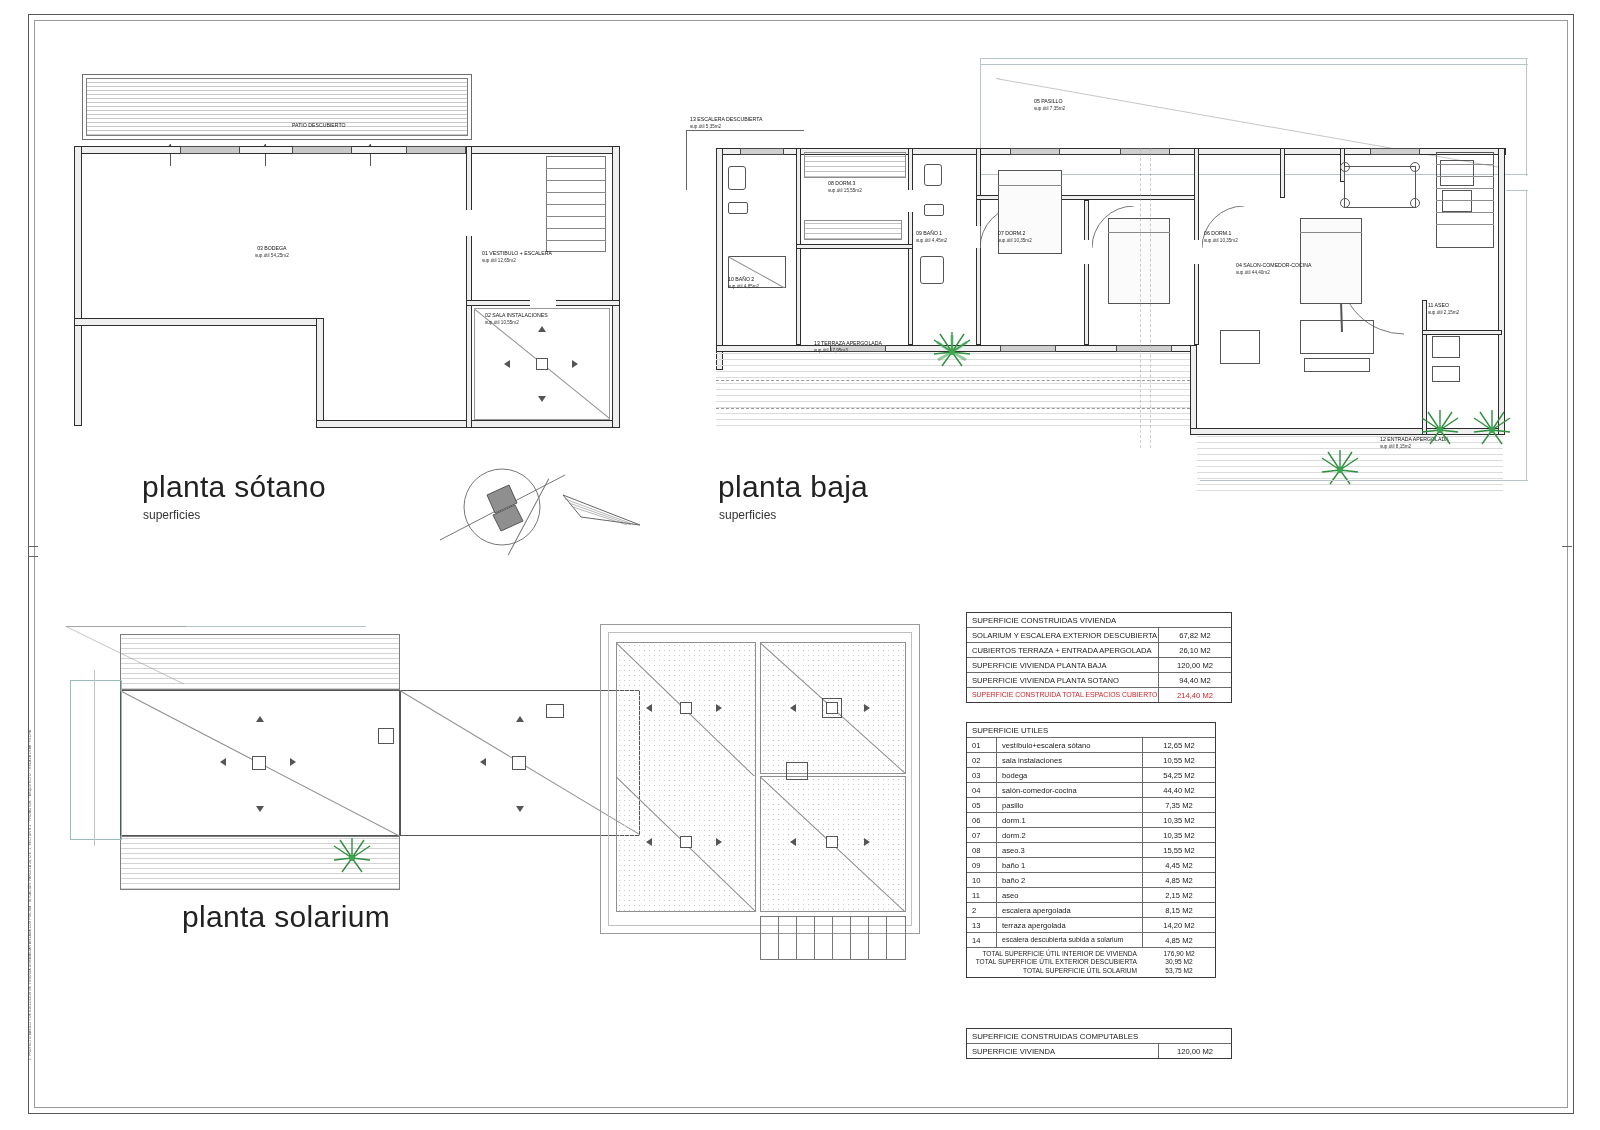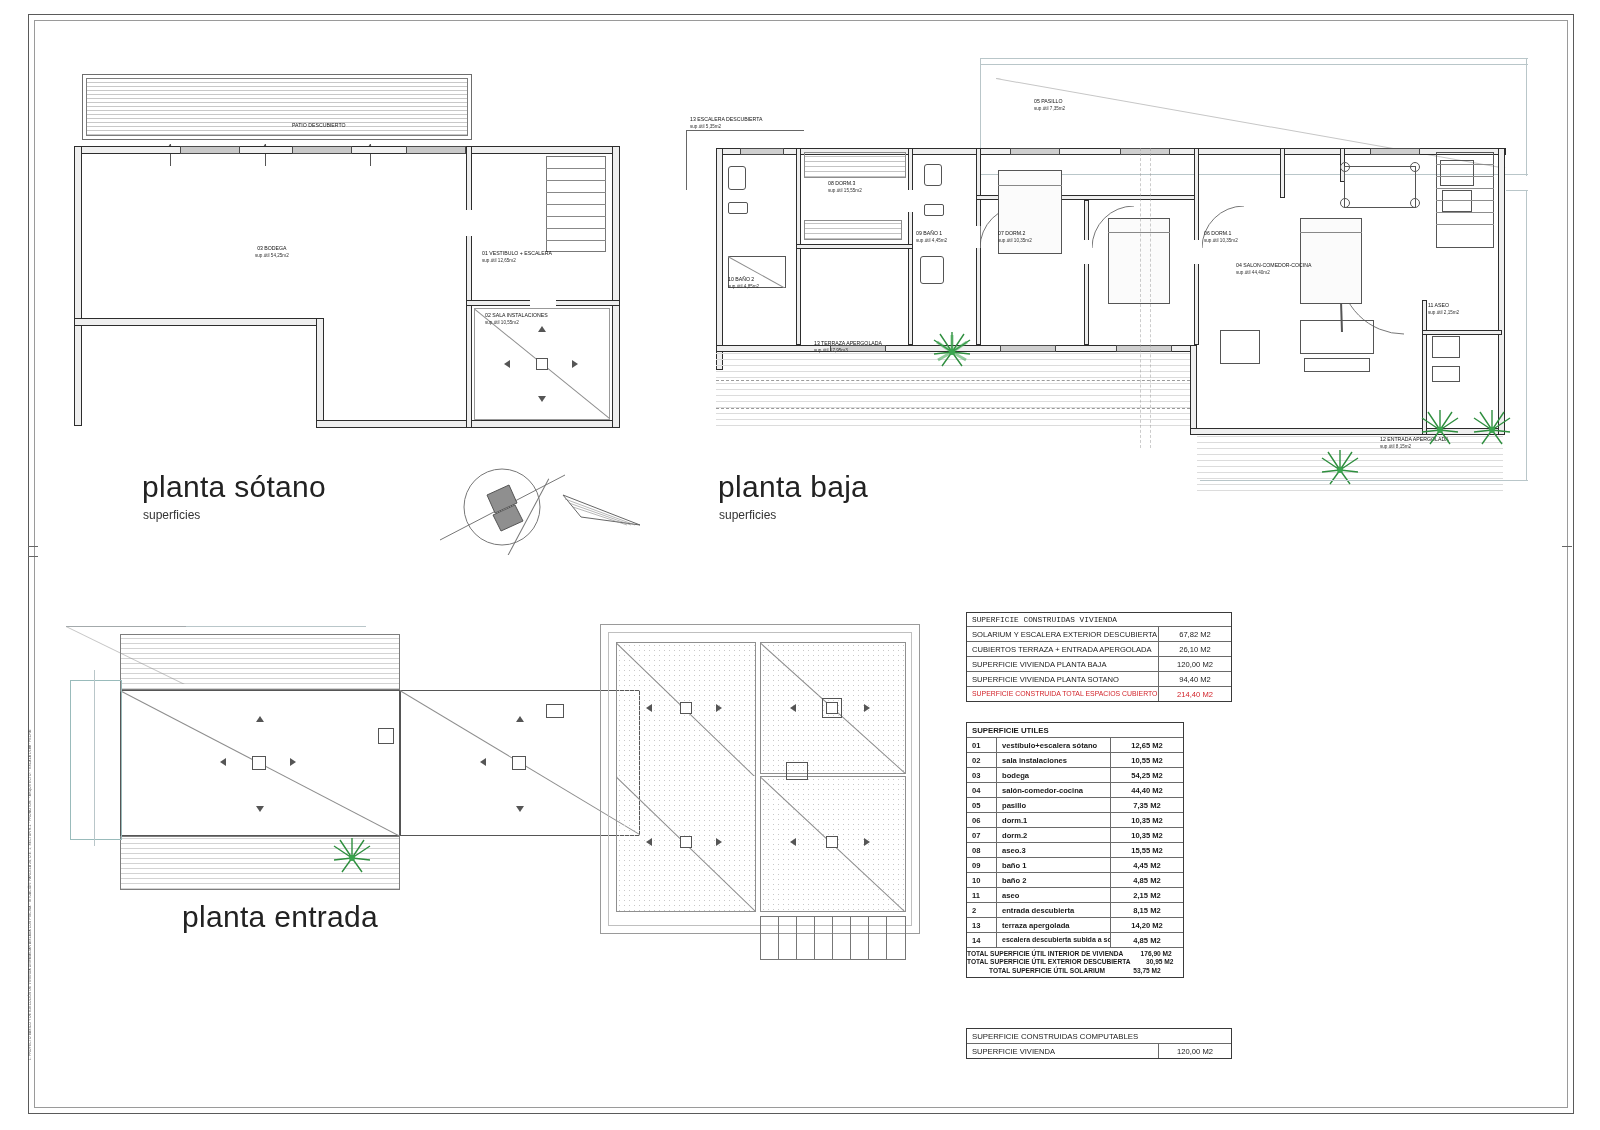--- a/index.html
+++ b/index.html
@@ -389,25 +389,25 @@
     <div style="position:absolute;left:700px;top:296px;width:146px;height:44px;border:1px solid #777;box-sizing:border-box;"></div>
     <div style="position:absolute;left:718px;top:296px;width:1px;height:44px;background:#777;"></div>
     <div style="position:absolute;left:736px;top:296px;width:1px;height:44px;background:#777;"></div>
     <div style="position:absolute;left:754px;top:296px;width:1px;height:44px;background:#777;"></div>
     <div style="position:absolute;left:772px;top:296px;width:1px;height:44px;background:#777;"></div>
     <div style="position:absolute;left:790px;top:296px;width:1px;height:44px;background:#777;"></div>
     <div style="position:absolute;left:808px;top:296px;width:1px;height:44px;background:#777;"></div>
     <div style="position:absolute;left:826px;top:296px;width:1px;height:44px;background:#777;"></div>
   </div>
 
-  <div class="title" style="left:182px;top:900px;">planta entrada</div>
+  <div class="title" style="left:182px;top:900px;">planta solarium</div>
 
   <div class="tbl" style="left:966px;top:612px;width:266px;">
     <div class="trow hdr">
-      <div class="c" style="flex:1;font-family:Liberation Mono, monospace;">SUPERFICIE CONSTRUIDAS VIVIENDA</div>
+      <div class="c" style="flex:1;">SUPERFICIE CONSTRUIDAS VIVIENDA</div>
     </div>
     <div class="trow">
       <div class="c c-name">SOLARIUM Y ESCALERA EXTERIOR DESCUBIERTA</div>
       <div class="c c-val">67,82 M2</div>
     </div>
     <div class="trow">
       <div class="c c-name">CUBIERTOS TERRAZA + ENTRADA APERGOLADA</div>
       <div class="c c-val">26,10 M2</div>
     </div>
     <div class="trow">
@@ -417,21 +417,21 @@
     <div class="trow">
       <div class="c c-name">SUPERFICIE VIVIENDA PLANTA SOTANO</div>
       <div class="c c-val">94,40 M2</div>
     </div>
     <div class="trow">
       <div class="c c-name red" style="font-size:6.9px;">SUPERFICIE CONSTRUIDA TOTAL ESPACIOS CUBIERTOS</div>
       <div class="c c-val red">214,40 M2</div>
     </div>
   </div>
 
-  <div class="tbl" style="left:966px;top:722px;width:218px;font-weight:bold;">
+  <div class="tbl" style="left:966px;top:722px;width:250px;">
     <div class="trow hdr">
       <div class="c" style="flex:1;">SUPERFICIE UTILES</div>
     </div>
     <div class="trow">
         <div class="c c-num">01</div>
         <div class="c c-name">vestíbulo+escalera sótano</div>
         <div class="c c-val">12,65 M2</div>
       </div>
     <div class="trow">
         <div class="c c-num">02</div>
@@ -478,21 +478,21 @@
         <div class="c c-name">baño 2</div>
         <div class="c c-val">4,85 M2</div>
       </div>
     <div class="trow">
         <div class="c c-num">11</div>
         <div class="c c-name">aseo</div>
         <div class="c c-val">2,15 M2</div>
       </div>
     <div class="trow">
         <div class="c c-num">2</div>
-        <div class="c c-name">entrada descubierta</div>
+        <div class="c c-name">escalera apergolada</div>
         <div class="c c-val">8,15 M2</div>
       </div>
     <div class="trow">
         <div class="c c-num">13</div>
         <div class="c c-name">terraza apergolada</div>
         <div class="c c-val">14,20 M2</div>
       </div>
     <div class="trow">
         <div class="c c-num">14</div>
         <div class="c c-name" style="font-size:7px;">escalera descubierta subida a solarium</div>

